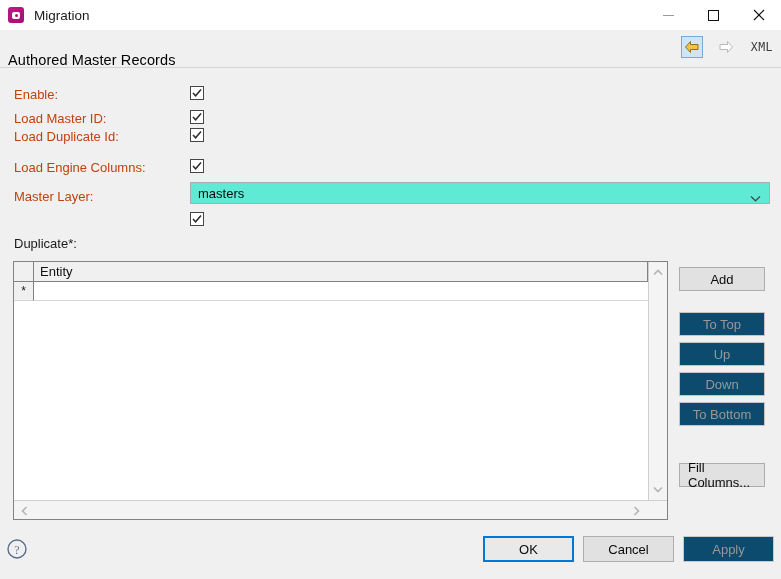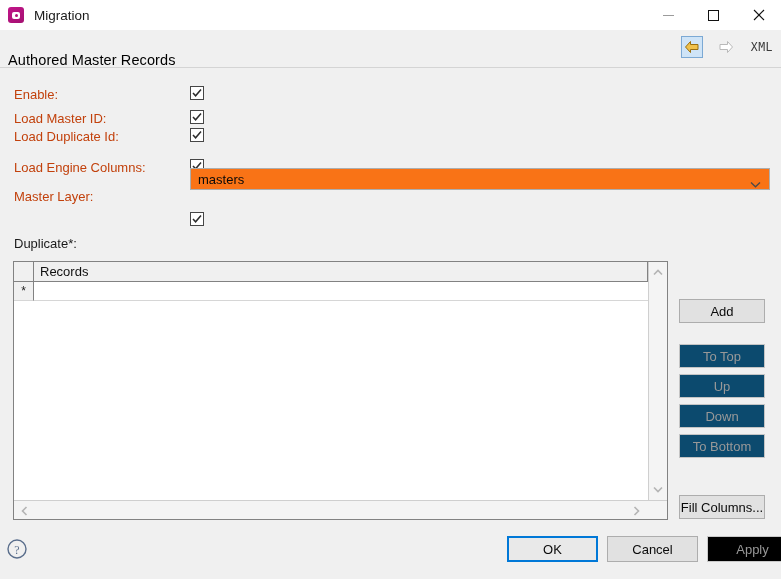--- a/index.html
+++ b/index.html
@@ -156,24 +156,24 @@
     border: 1px solid #464646;
     background: #ffffff;
     box-sizing: border-box;
   }
   .cbox svg { display: block; }
 
   
   #combo-master-layer {
     position: absolute;
     left: 190px;
-    top: 168px;
+    top: 182px;
     width: 580px;
     height: 22px;
-    background: #f97316;
+    background: #5eead4;
     border: 1px solid #adadad;
     box-sizing: border-box;
   }
   #combo-value {
     position: absolute;
     left: 7px;
     top: 3px;
     font-size: 13px;
     color: #0a0a0a;
   }
@@ -307,22 +307,21 @@
     height: 24px;
     background: #e1e1e1;
     border: 1px solid #adadad;
     box-sizing: border-box;
     font-size: 13px;
     color: #0a0a0a;
     display: flex;
     align-items: center;
     justify-content: center;
     font-family: "Liberation Sans", sans-serif;
-    padding: 0;
-    margin-top: 32px;
+    padding: 8px;
   }
   .side-btn.disabled {
     color: #989898;
     background: #0c4a6e;
     border-color: #c4c4c4;
   }
 
   
   #bottom-bar {
     position: absolute;
@@ -345,32 +344,31 @@
     background: #e1e1e1;
     border: 1px solid #adadad;
     box-sizing: border-box;
     font-size: 13px;
     color: #0a0a0a;
     display: flex;
     align-items: center;
     justify-content: center;
     font-family: "Liberation Sans", sans-serif;
     padding: 0;
-    margin-left: 24px;
   }
   #btn-ok {
     left: 483px;
     border: 2px solid #0078d7;
     background: #e9e9e9;
   }
   #btn-cancel { left: 583px; }
   #btn-apply {
     left: 683px;
     color: #989898;
-    background: #000000;
+    background: #0c4a6e;
     border-color: #c9c9c9;
   }
 </style>
 </head>
 <body>
 
 <div id="titlebar">
   <div id="app-icon">
     <span class="glyph"></span>
   </div>
@@ -465,21 +463,21 @@
       </svg>
   </span>
 </div>
 
 <div id="entities-label">Duplicate*:</div>
 
 <div id="grid-panel">
 
   <div id="grid-header">
     <div class="grid-head-cell grid-head-corner"></div>
-    <div class="grid-head-cell grid-head-entity">Records</div>
+    <div class="grid-head-cell grid-head-entity">Entity</div>
   </div>
 
   <div id="grid-newrow">
     <div id="grid-newrow-header">*</div>
     <div id="grid-newrow-cell"></div>
   </div>
 
   <div id="grid-vscroll">
     <div class="sb-arrow sb-up">
       <svg width="10" height="7" viewBox="0 0 10 7">

